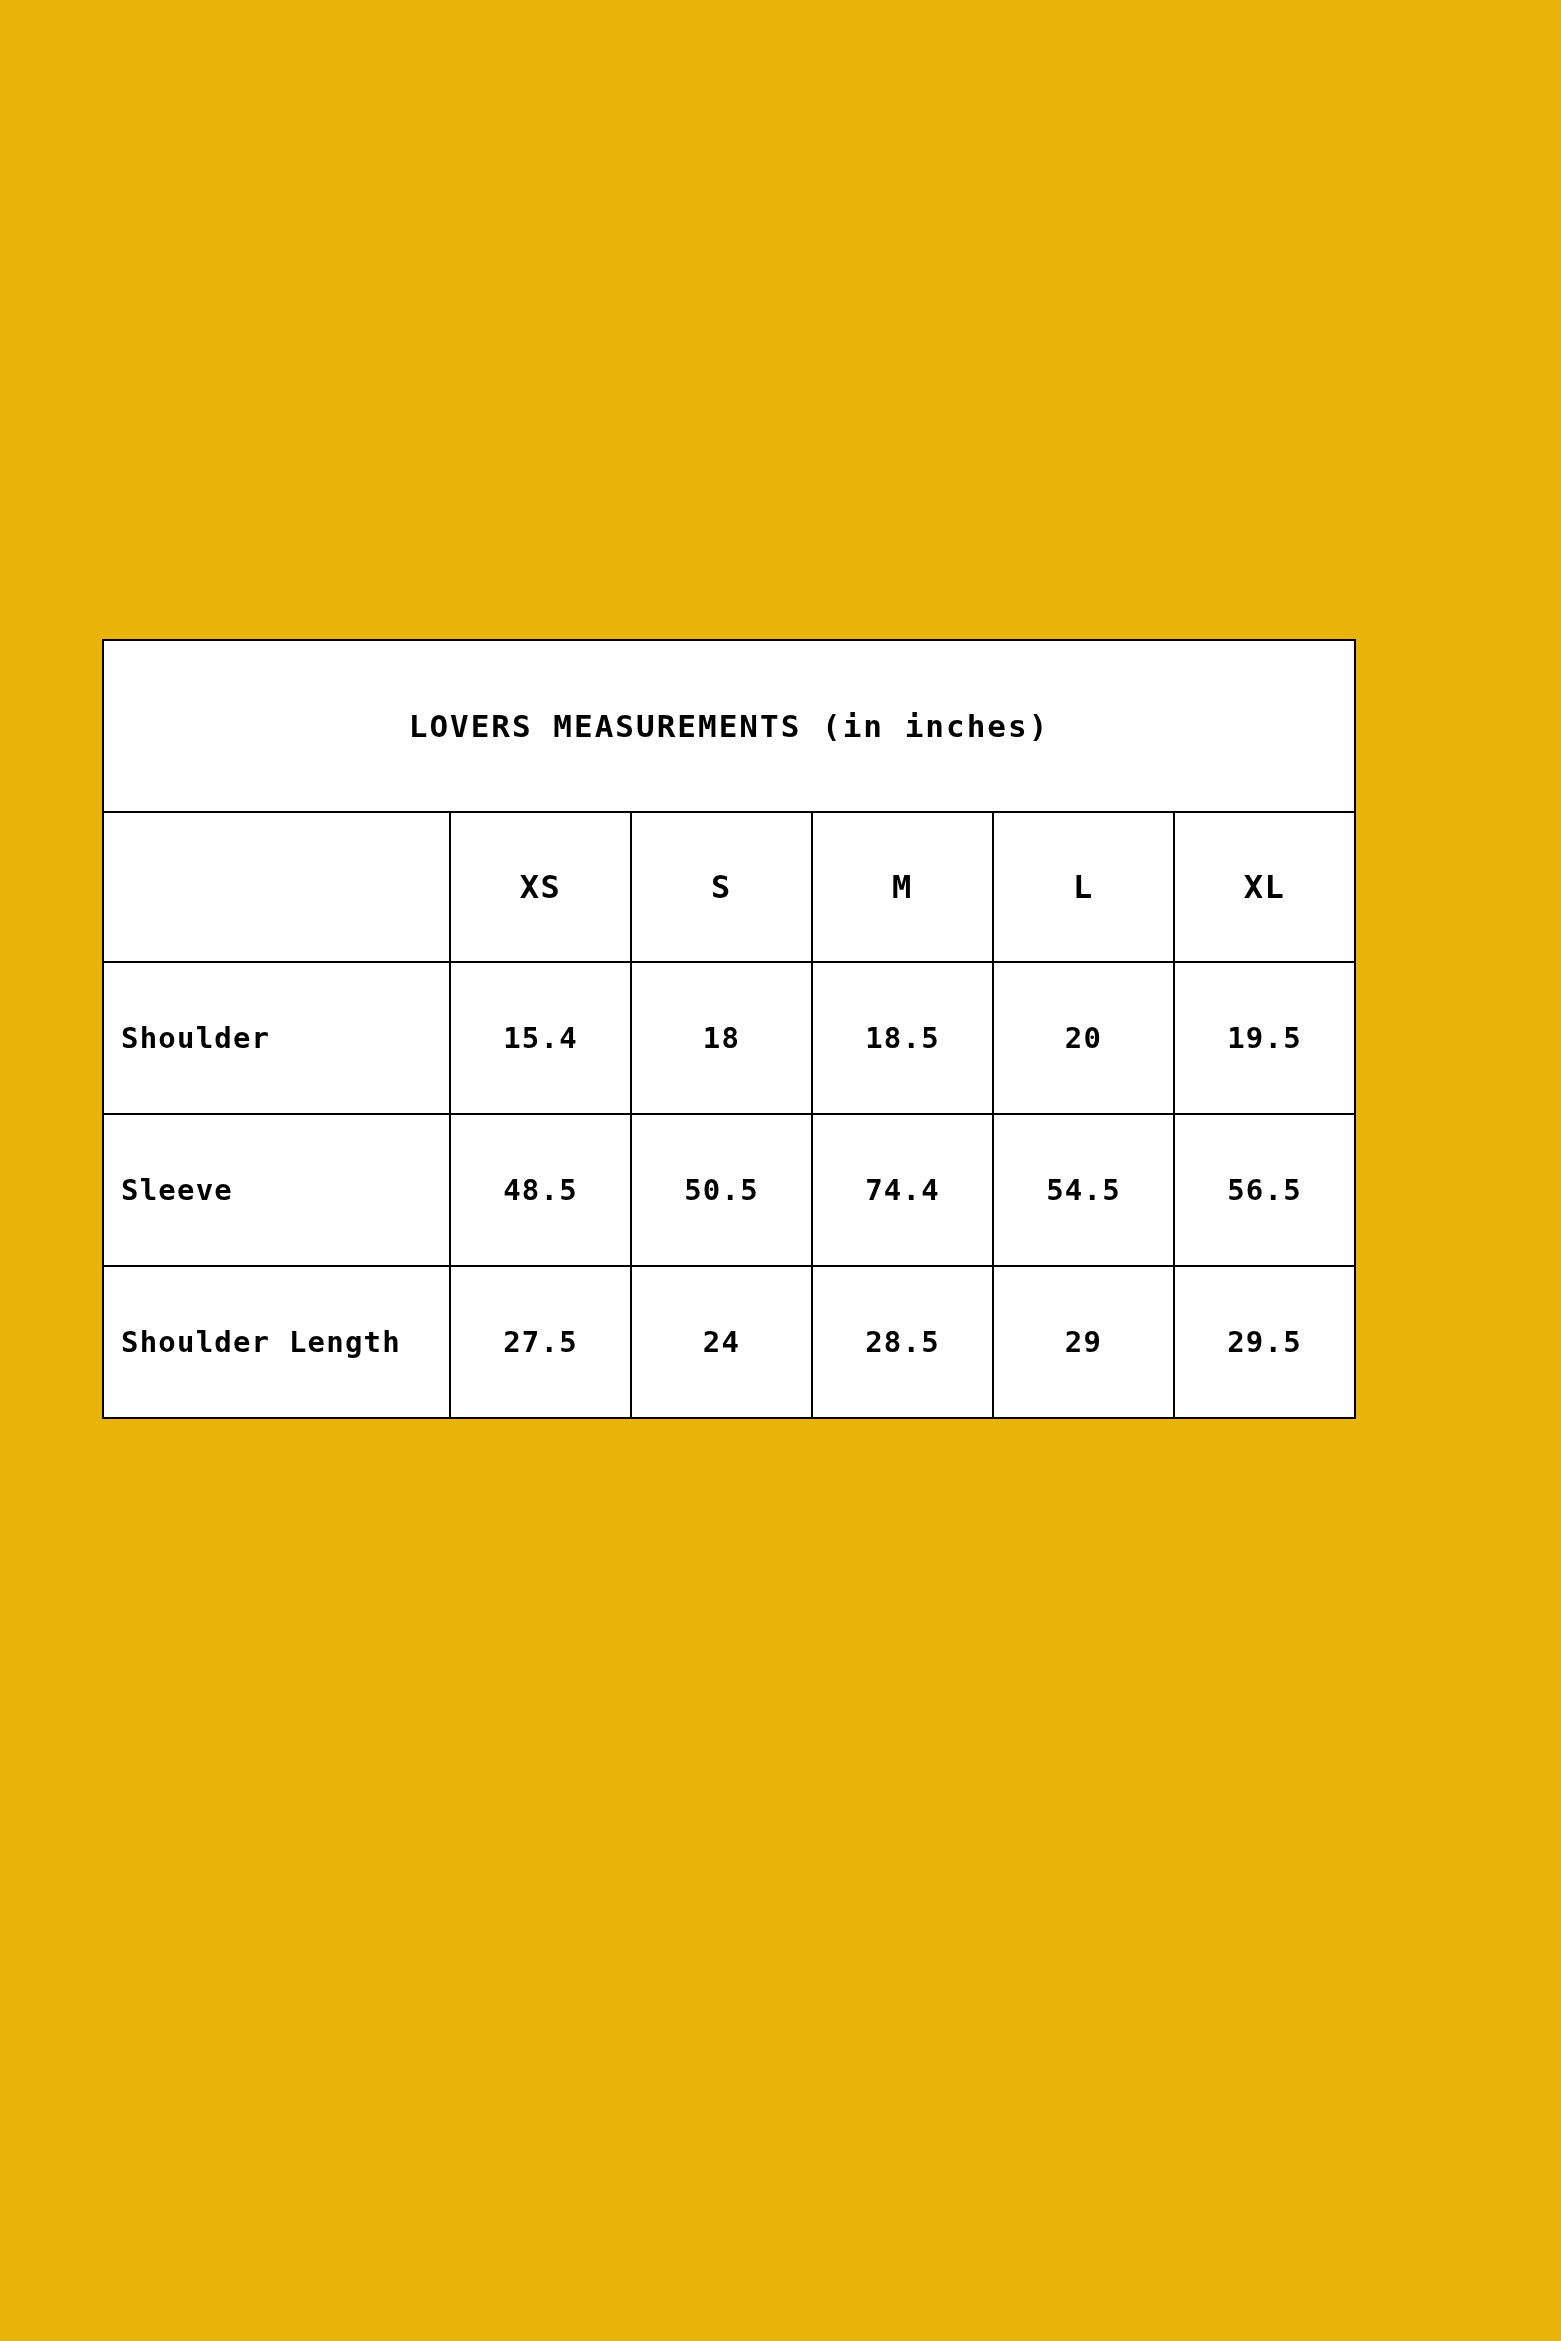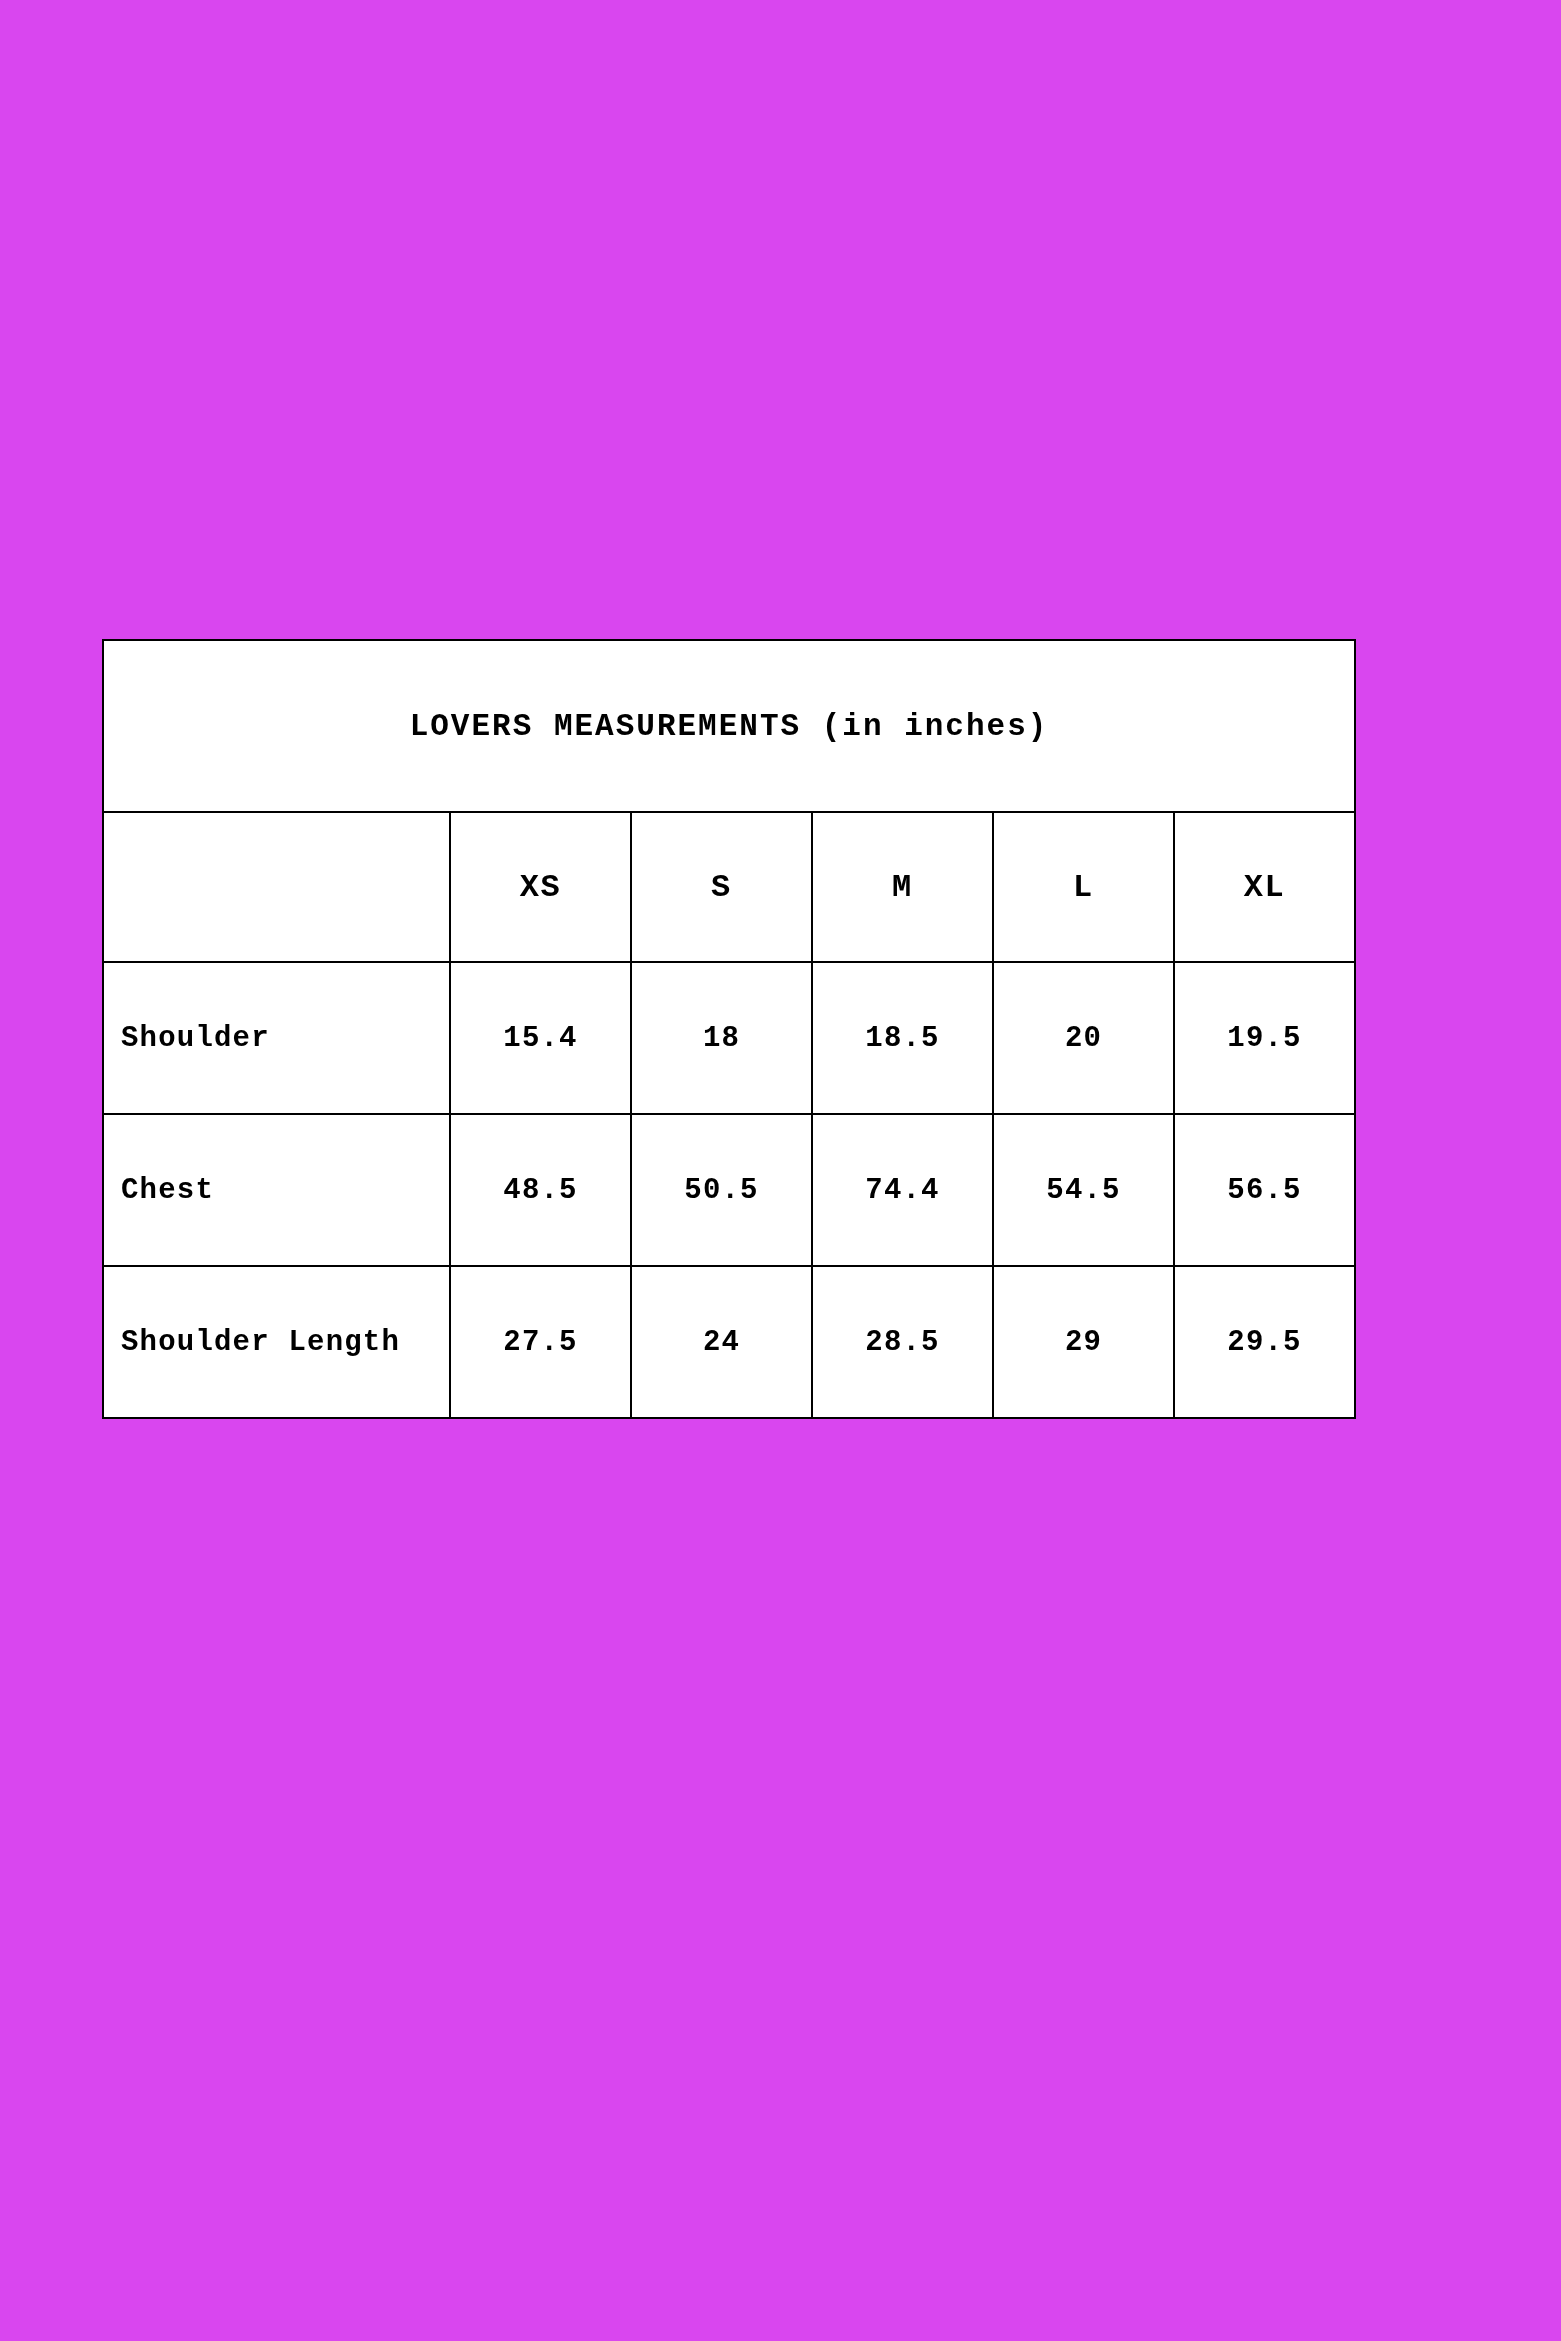--- a/index.html
+++ b/index.html
@@ -15,22 +15,21 @@
     color: #000000;
     overflow: hidden;
   }
 
   .sheet {
     position: absolute;
     left: 0;
     top: 0;
     width: 1561px;
     height: 2342px;
-    background: #d946ef;
-    font-family: Liberation Mono, monospace;
+    background: #eab308;
   }
 
   .size-table {
     position: absolute;
     left: 102px;
     top: 639px;
     width: 1252px;
     border-collapse: collapse;
     table-layout: fixed;
   }
@@ -116,21 +115,21 @@
       <tr class="body-row">
         <td class="row-label">Shoulder</td>
         <td class="val">15.4</td>
         <td class="val">18</td>
         <td class="val">18.5</td>
         <td class="val">20</td>
         <td class="val">19.5</td>
       </tr>
 
       <tr class="body-row">
-        <td class="row-label">Chest</td>
+        <td class="row-label">Sleeve</td>
         <td class="val">48.5</td>
         <td class="val">50.5</td>
         <td class="val">74.4</td>
         <td class="val">54.5</td>
         <td class="val">56.5</td>
       </tr>
 
 
       <tr class="body-row">
         <td class="row-label">Shoulder Length</td>

